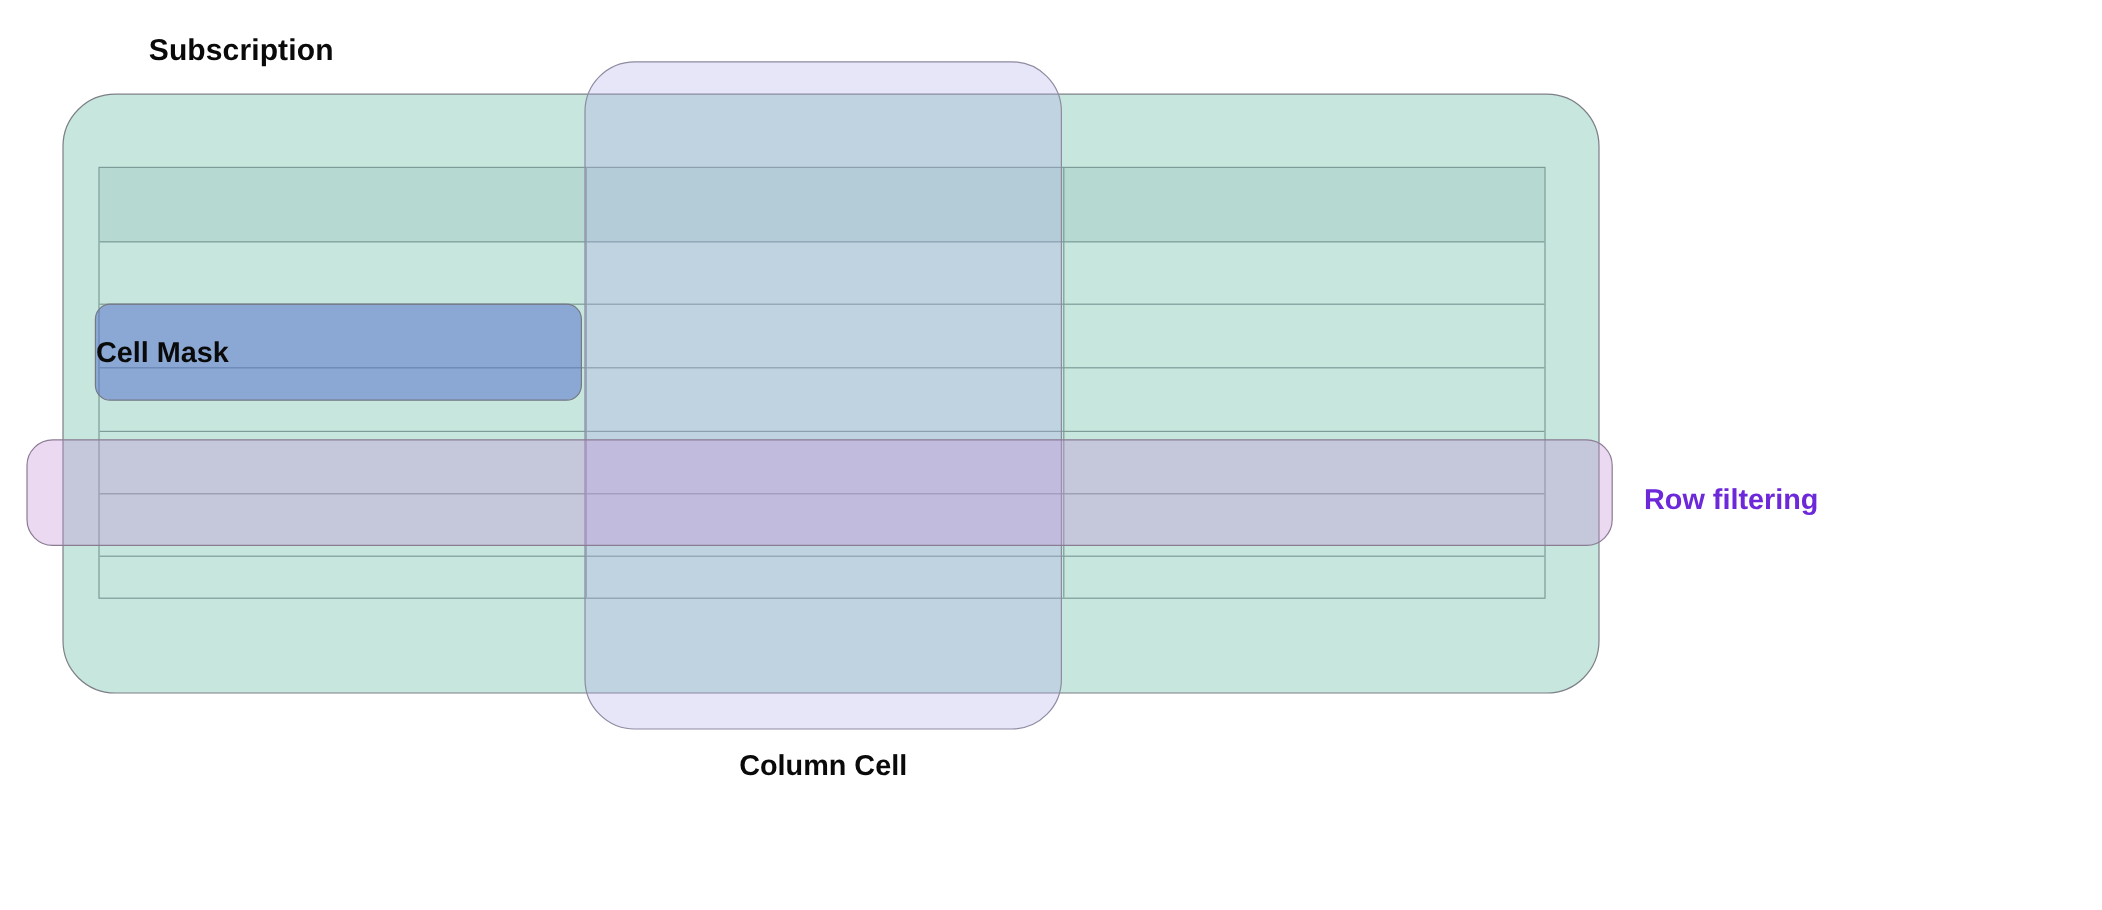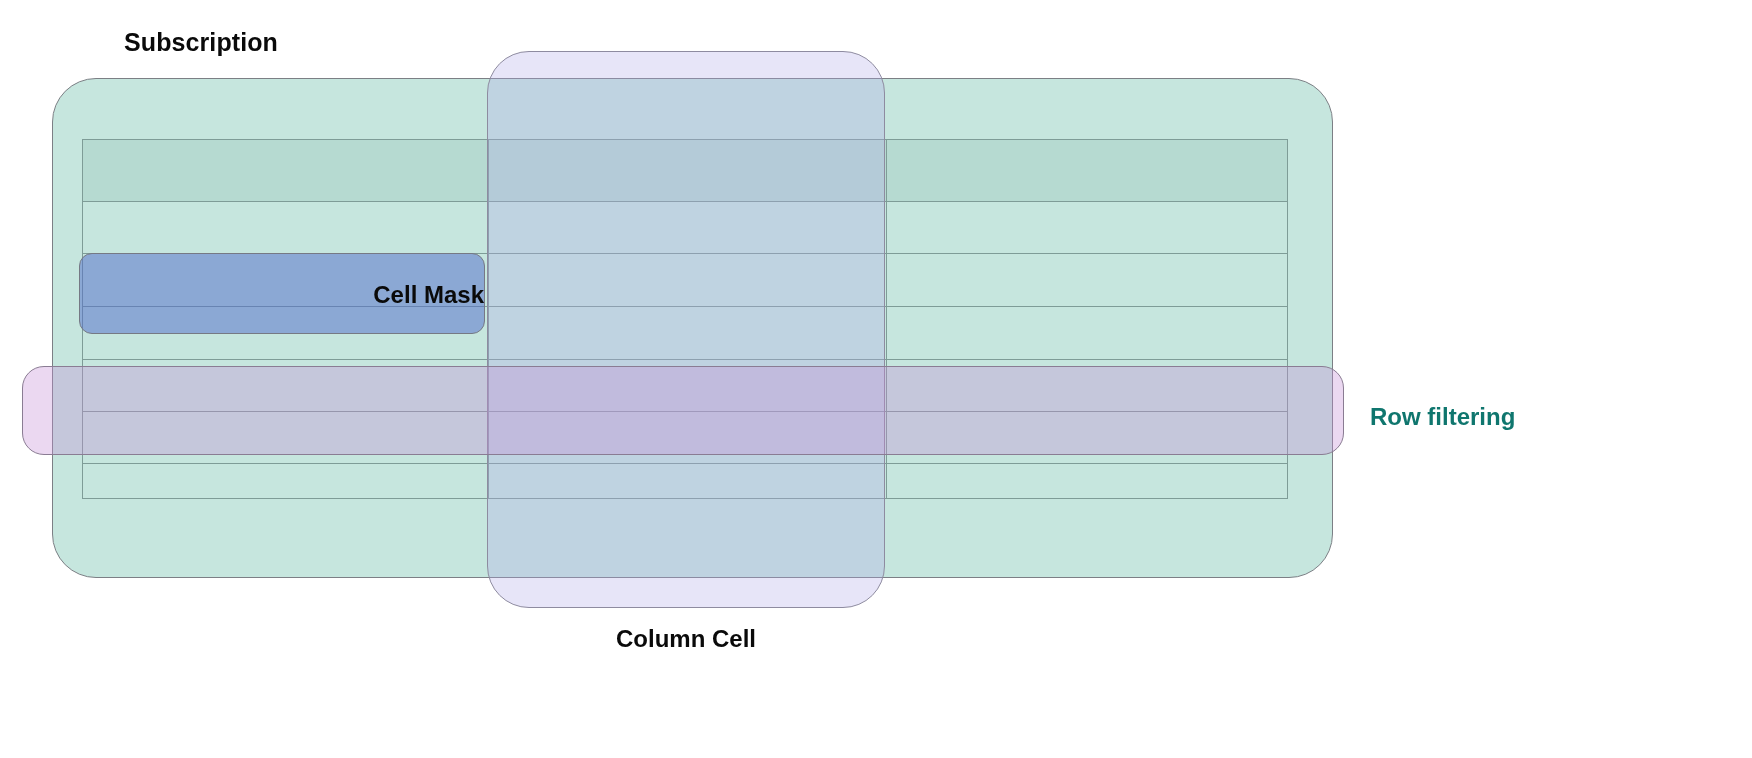--- a/index.html
+++ b/index.html
@@ -108,38 +108,38 @@
     border: 1.6px solid #8a7c93;
     border-radius: 22px;
     box-sizing: border-box;
   }
   .row-filtering-label {
     position: absolute;
     left: 1370px;
     top: 403px;
     font-size: 24px;
     font-weight: bold;
-    color: #0f766e;
+    color: #6d28d9;
     white-space: nowrap;
   }
 
   
   .cell-mask {
     position: absolute;
     left: 79px;
     top: 253px;
     width: 406px;
     height: 81px;
     background: rgba(84, 112, 204, 0.52);
     border: 1.6px solid #767984;
     border-radius: 13px;
     box-sizing: border-box;
     display: flex;
     align-items: center;
-    justify-content: flex-end;
+    justify-content: flex-start;
   }
   .cell-mask-label {
     font-size: 24px;
     font-weight: bold;
     color: #0a0a0a;
     white-space: nowrap;
     position: relative;
     top: 1px;
   }
 </style>

